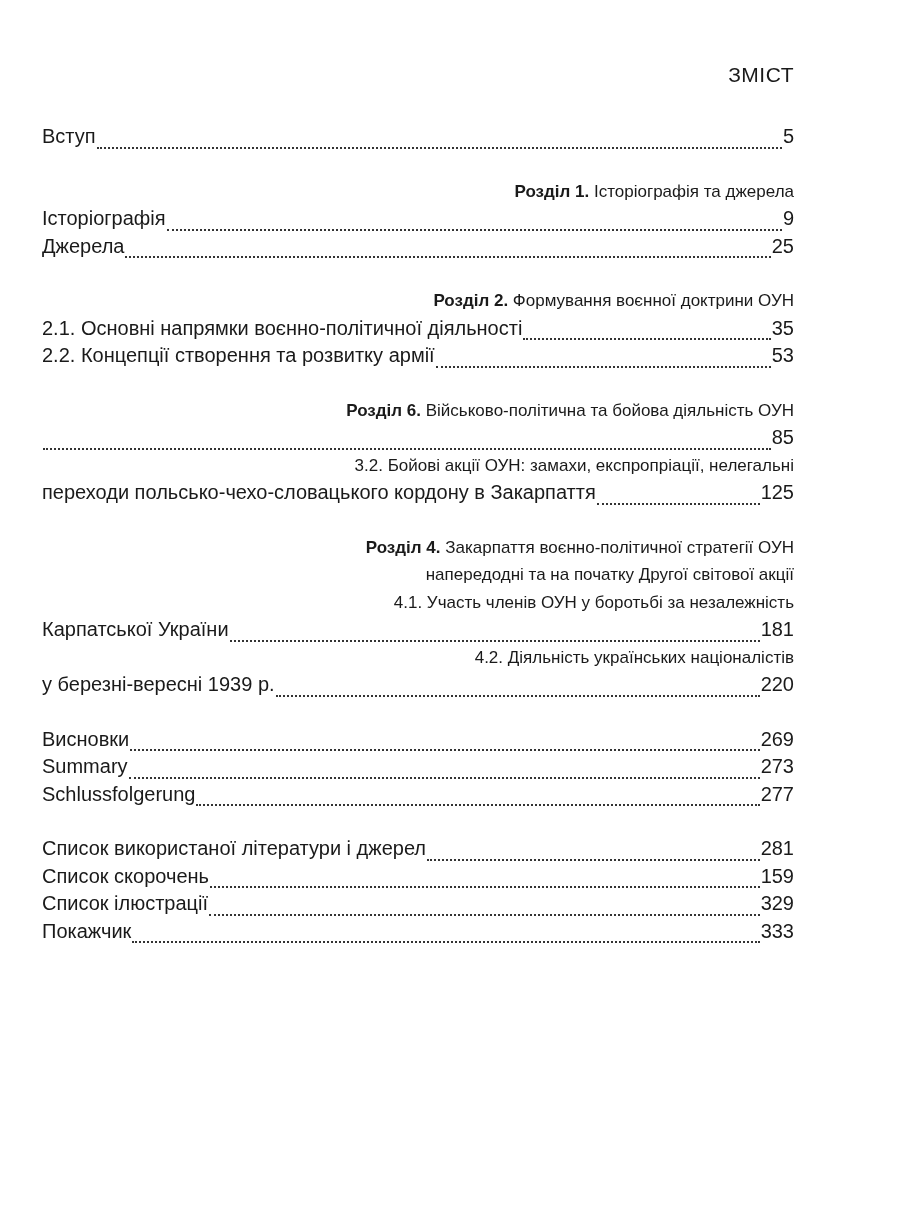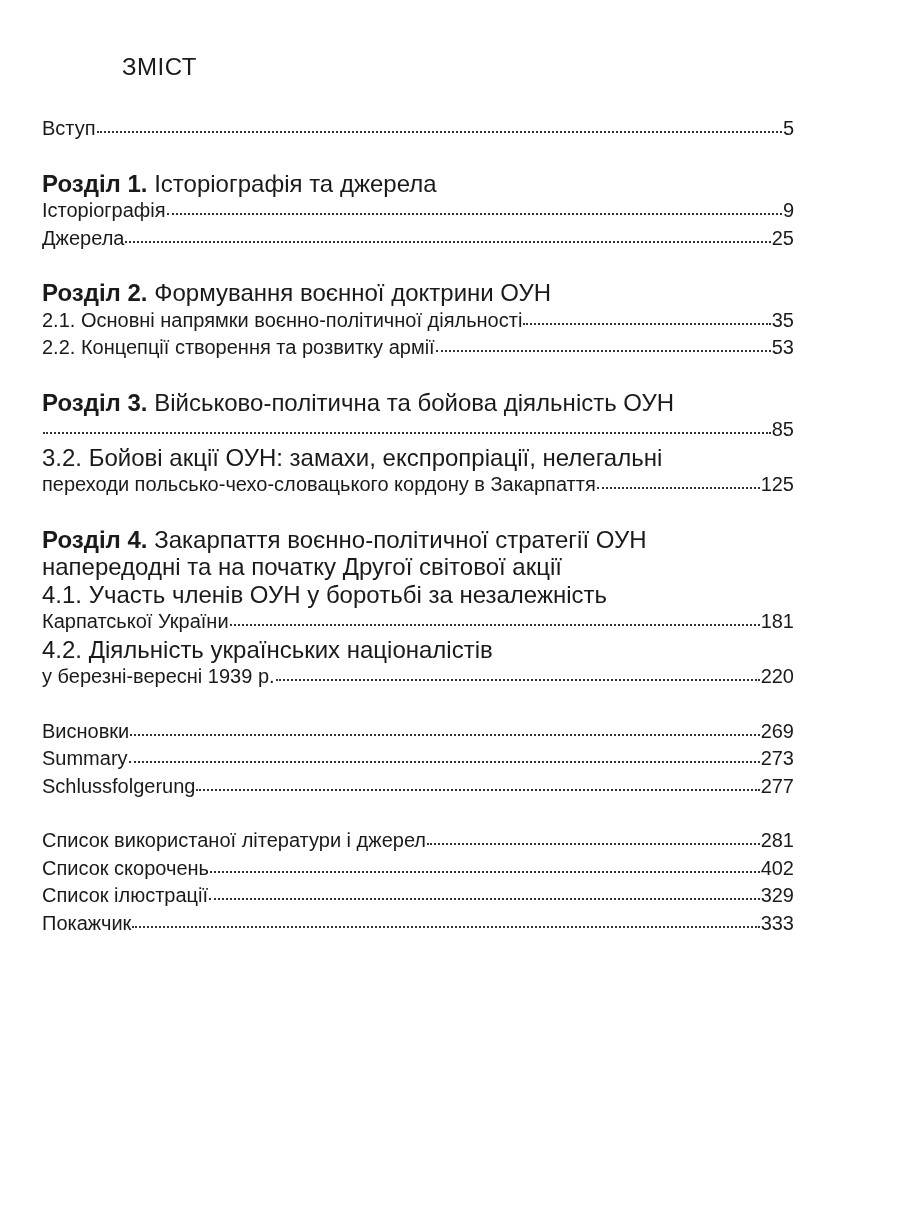--- a/index.html
+++ b/index.html
@@ -15,40 +15,41 @@
       font-family: "Liberation Sans", "DejaVu Sans", sans-serif;
       color: #1a1a1a;
     }
     .page {
       position: absolute;
       left: 42px;
       top: 52px;
       width: 752px;
     }
     .title {
-      text-align: left;
-      font-size: 24px;
+      text-align: right;
+      font-size: 21px;
       letter-spacing: 0.5px;
-      margin: 0 0 33px 0;
+      margin: 8px 0 33px 0;
       height: 30px;
       line-height: 30px;
       padding-left: 80px;
     }
     .block {
       margin-bottom: 27px;
     }
     .line {
-      font-size: 24px;
+      font-size: 17px;
       line-height: 27.5px;
       height: 27.5px;
       white-space: nowrap;
+      text-align: right;
     }
     .entry {
       display: flex;
-      align-items: flex-start;
+      align-items: flex-end;
       font-size: 20px;
       line-height: 27.5px;
       height: 27.5px;
       white-space: nowrap;
     }
     .entry .label {
       flex: 0 0 auto;
     }
     .entry .leader {
       flex: 1 1 auto;
@@ -116,21 +117,21 @@
     </div>
     <div class="entry">
       <span class="label">2.2. Концепції створення та розвитку армії</span>
       <span class="leader"></span>
       <span class="page-num">53</span>
     </div>
   </div>
 
   <div class="block">
     <div class="line">
-      <span class="bold">Розділ 3.</span>
+      <span class="bold">Розділ 6.</span>
       <span>Військово-політична та бойова діяльність ОУН</span>
     </div>
     <div class="entry">
       <span class="leader"></span>
       <span class="page-num">85</span>
     </div>
     <div class="line">3.2. Бойові акції ОУН: замахи, експропріації, нелегальні</div>
     <div class="entry">
       <span class="label">переходи польсько-чехо-словацького кордону в Закарпаття</span>
       <span class="leader"></span>
@@ -178,21 +179,21 @@
 
   <div class="block">
     <div class="entry">
       <span class="label">Список використаної літератури і джерел </span>
       <span class="leader"></span>
       <span class="page-num">281</span>
     </div>
     <div class="entry">
       <span class="label">Список скорочень</span>
       <span class="leader"></span>
-      <span class="page-num">402</span>
+      <span class="page-num">159</span>
     </div>
     <div class="entry">
       <span class="label">Список ілюстрації</span>
       <span class="leader"></span>
       <span class="page-num">329</span>
     </div>
     <div class="entry">
       <span class="label">Покажчик </span>
       <span class="leader"></span>
       <span class="page-num">333</span>

